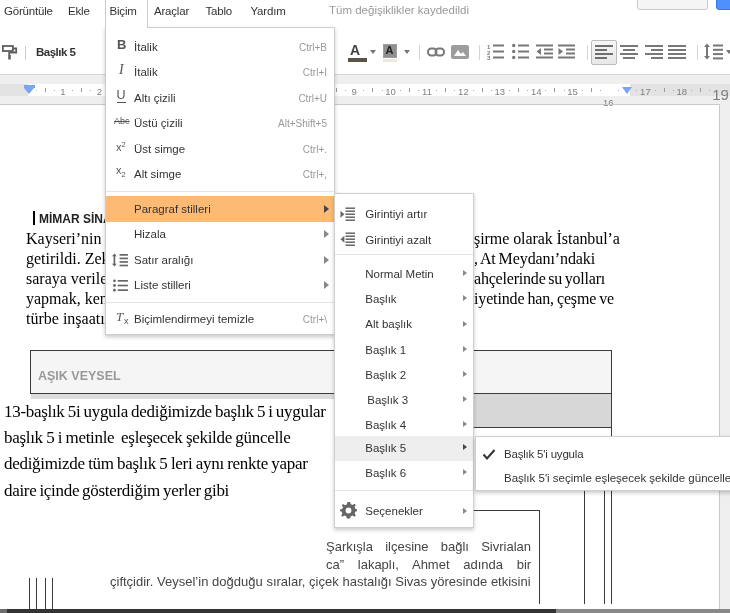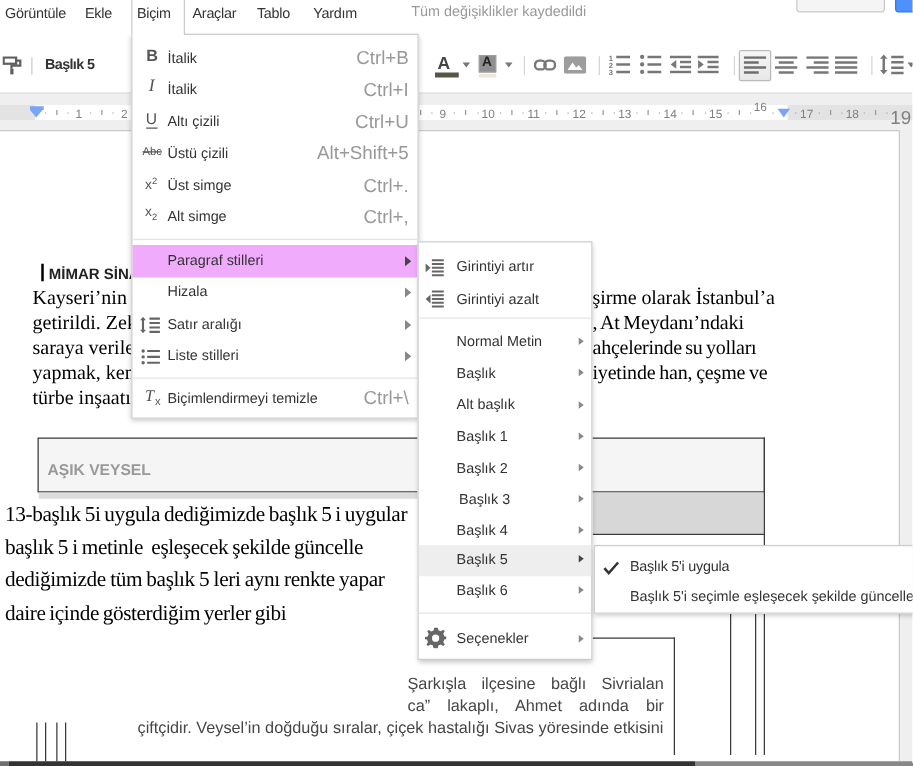--- a/index.html
+++ b/index.html
@@ -5,21 +5,21 @@
 html,body{margin:0;padding:0;}
 body{width:730px;height:613px;overflow:hidden;font-family:"Liberation Sans",sans-serif;background:#fff;}
 #app{position:relative;width:730px;height:613px;overflow:hidden;}
 .abs{position:absolute;}
 .mbar{font-size:11.5px;letter-spacing:-0.2px;color:#333;}
 .serif{font-family:"Liberation Serif",serif;color:#000;white-space:pre;}
 .line{background:#3b3b3b;}
 .menu{background:#fff;border:1px solid #cecece;box-shadow:0 2px 4px rgba(0,0,0,.22);box-sizing:border-box;}
 .mrow{position:absolute;left:0;right:0;display:flex;align-items:center;}
 .mlabel{font-size:11.5px;color:#333;}
-.msc{position:absolute;right:7px;font-size:15px;color:#999;}
+.msc{position:absolute;right:7px;font-size:10px;color:#999;}
 .arr{position:absolute;right:5px;width:0;height:0;border-left:5px solid #777;border-top:4px solid transparent;border-bottom:4px solid transparent;}
 .sep{position:absolute;left:0;right:0;height:1px;background:#e5e5e5;}
 .tsep{position:absolute;top:45px;width:1px;height:15px;background:#d5d5d5;}
 .dar{position:absolute;width:0;height:0;border-top:4px solid #777;border-left:3.5px solid transparent;border-right:3.5px solid transparent;}
 </style>
 </head>
 <body>
 <div id="app">
 
 <div class="abs" style="left:0;top:0;width:730px;height:27px;background:#fff;"></div>
@@ -219,21 +219,21 @@
     <div class="abs" style="left:508.9px;top:89.5px;width:1px;height:1.5px;background:#aaa;"></div>
     <div class="abs" style="left:527.1px;top:89.5px;width:1px;height:1.5px;background:#aaa;"></div>
     <div class="abs" style="left:530.2px;top:85.5px;width:12px;text-align:center;font-size:9.5px;color:#808080;">14</div>
     <div class="abs" style="left:554.4px;top:88px;width:1px;height:4px;background:#9a9a9a;"></div>
     <div class="abs" style="left:545.3px;top:89.5px;width:1px;height:1.5px;background:#aaa;"></div>
     <div class="abs" style="left:563.5px;top:89.5px;width:1px;height:1.5px;background:#aaa;"></div>
     <div class="abs" style="left:566.6px;top:85.5px;width:12px;text-align:center;font-size:9.5px;color:#808080;">15</div>
     <div class="abs" style="left:590.8px;top:88px;width:1px;height:4px;background:#9a9a9a;"></div>
     <div class="abs" style="left:581.7px;top:89.5px;width:1px;height:1.5px;background:#aaa;"></div>
     <div class="abs" style="left:599.9px;top:89.5px;width:1px;height:1.5px;background:#aaa;"></div>
-    <div class="abs" style="left:603.0px;top:81px;width:12px;text-align:left;font-size:9.5px;color:#808080;">16</div>
+    <div class="abs" style="left:603.0px;top:97px;width:12px;text-align:left;font-size:9.5px;color:#808080;">16</div>
     <div class="abs" style="left:627.2px;top:88px;width:1px;height:4px;background:#9a9a9a;"></div>
     <div class="abs" style="left:618.1px;top:89.5px;width:1px;height:1.5px;background:#aaa;"></div>
     <div class="abs" style="left:636.3px;top:89.5px;width:1px;height:1.5px;background:#aaa;"></div>
     <div class="abs" style="left:639.4px;top:85.5px;width:12px;text-align:center;font-size:9.5px;color:#808080;">17</div>
     <div class="abs" style="left:663.6px;top:88px;width:1px;height:4px;background:#9a9a9a;"></div>
     <div class="abs" style="left:654.5px;top:89.5px;width:1px;height:1.5px;background:#aaa;"></div>
     <div class="abs" style="left:672.7px;top:89.5px;width:1px;height:1.5px;background:#aaa;"></div>
     <div class="abs" style="left:675.8px;top:85.5px;width:12px;text-align:center;font-size:9.5px;color:#808080;">18</div>
     <div class="abs" style="left:700.0px;top:88px;width:1px;height:4px;background:#9a9a9a;"></div>
     <div class="abs" style="left:690.9px;top:89.5px;width:1px;height:1.5px;background:#aaa;"></div>
@@ -323,21 +323,21 @@
         <div class="msc" style="top:50%;transform:translateY(-50%);">Ctrl+.</div>
       </div>
       <div class="mrow" style="top:133.75px;height:25.5px;">
         <div style="position:absolute;left:8px;width:20px;height:20px;top:2.7px;">
           <span style="font-size:11px;color:#555;position:absolute;left:2px;top:0px;">x<span style="font-size:7.5px;vertical-align:-3px;">2</span></span>
         </div>
         <div class="mlabel" style="position:absolute;left:28px;top:50%;transform:translateY(-50%);white-space:nowrap;">Alt simge</div>
         <div class="msc" style="top:50%;transform:translateY(-50%);">Ctrl+,</div>
       </div>
       <div class="sep" style="top:163.80px;"></div>
-      <div class="mrow" style="top:168.95px;height:25.5px;background:#f0abfc;">
+      <div class="mrow" style="top:168.95px;height:25.5px;background:#fdba74;">
         <div style="position:absolute;left:8px;width:20px;height:20px;top:2.7px;"></div>
         <div class="mlabel" style="position:absolute;left:28px;top:50%;transform:translateY(-50%);white-space:nowrap;">Paragraf stilleri</div>
         <div class="arr" style="border-left-color:#444;top:50%;margin-top:-4px;"></div>
       </div>
       <div class="mrow" style="top:193.95px;height:25.5px;">
         <div style="position:absolute;left:8px;width:20px;height:20px;top:2.7px;"></div>
         <div class="mlabel" style="position:absolute;left:28px;top:50%;transform:translateY(-50%);white-space:nowrap;">Hizala</div>
         <div class="arr" style="border-left-color:#888;top:50%;margin-top:-4px;"></div>
       </div>
       <div class="mrow" style="top:219.45px;height:25.5px;">

